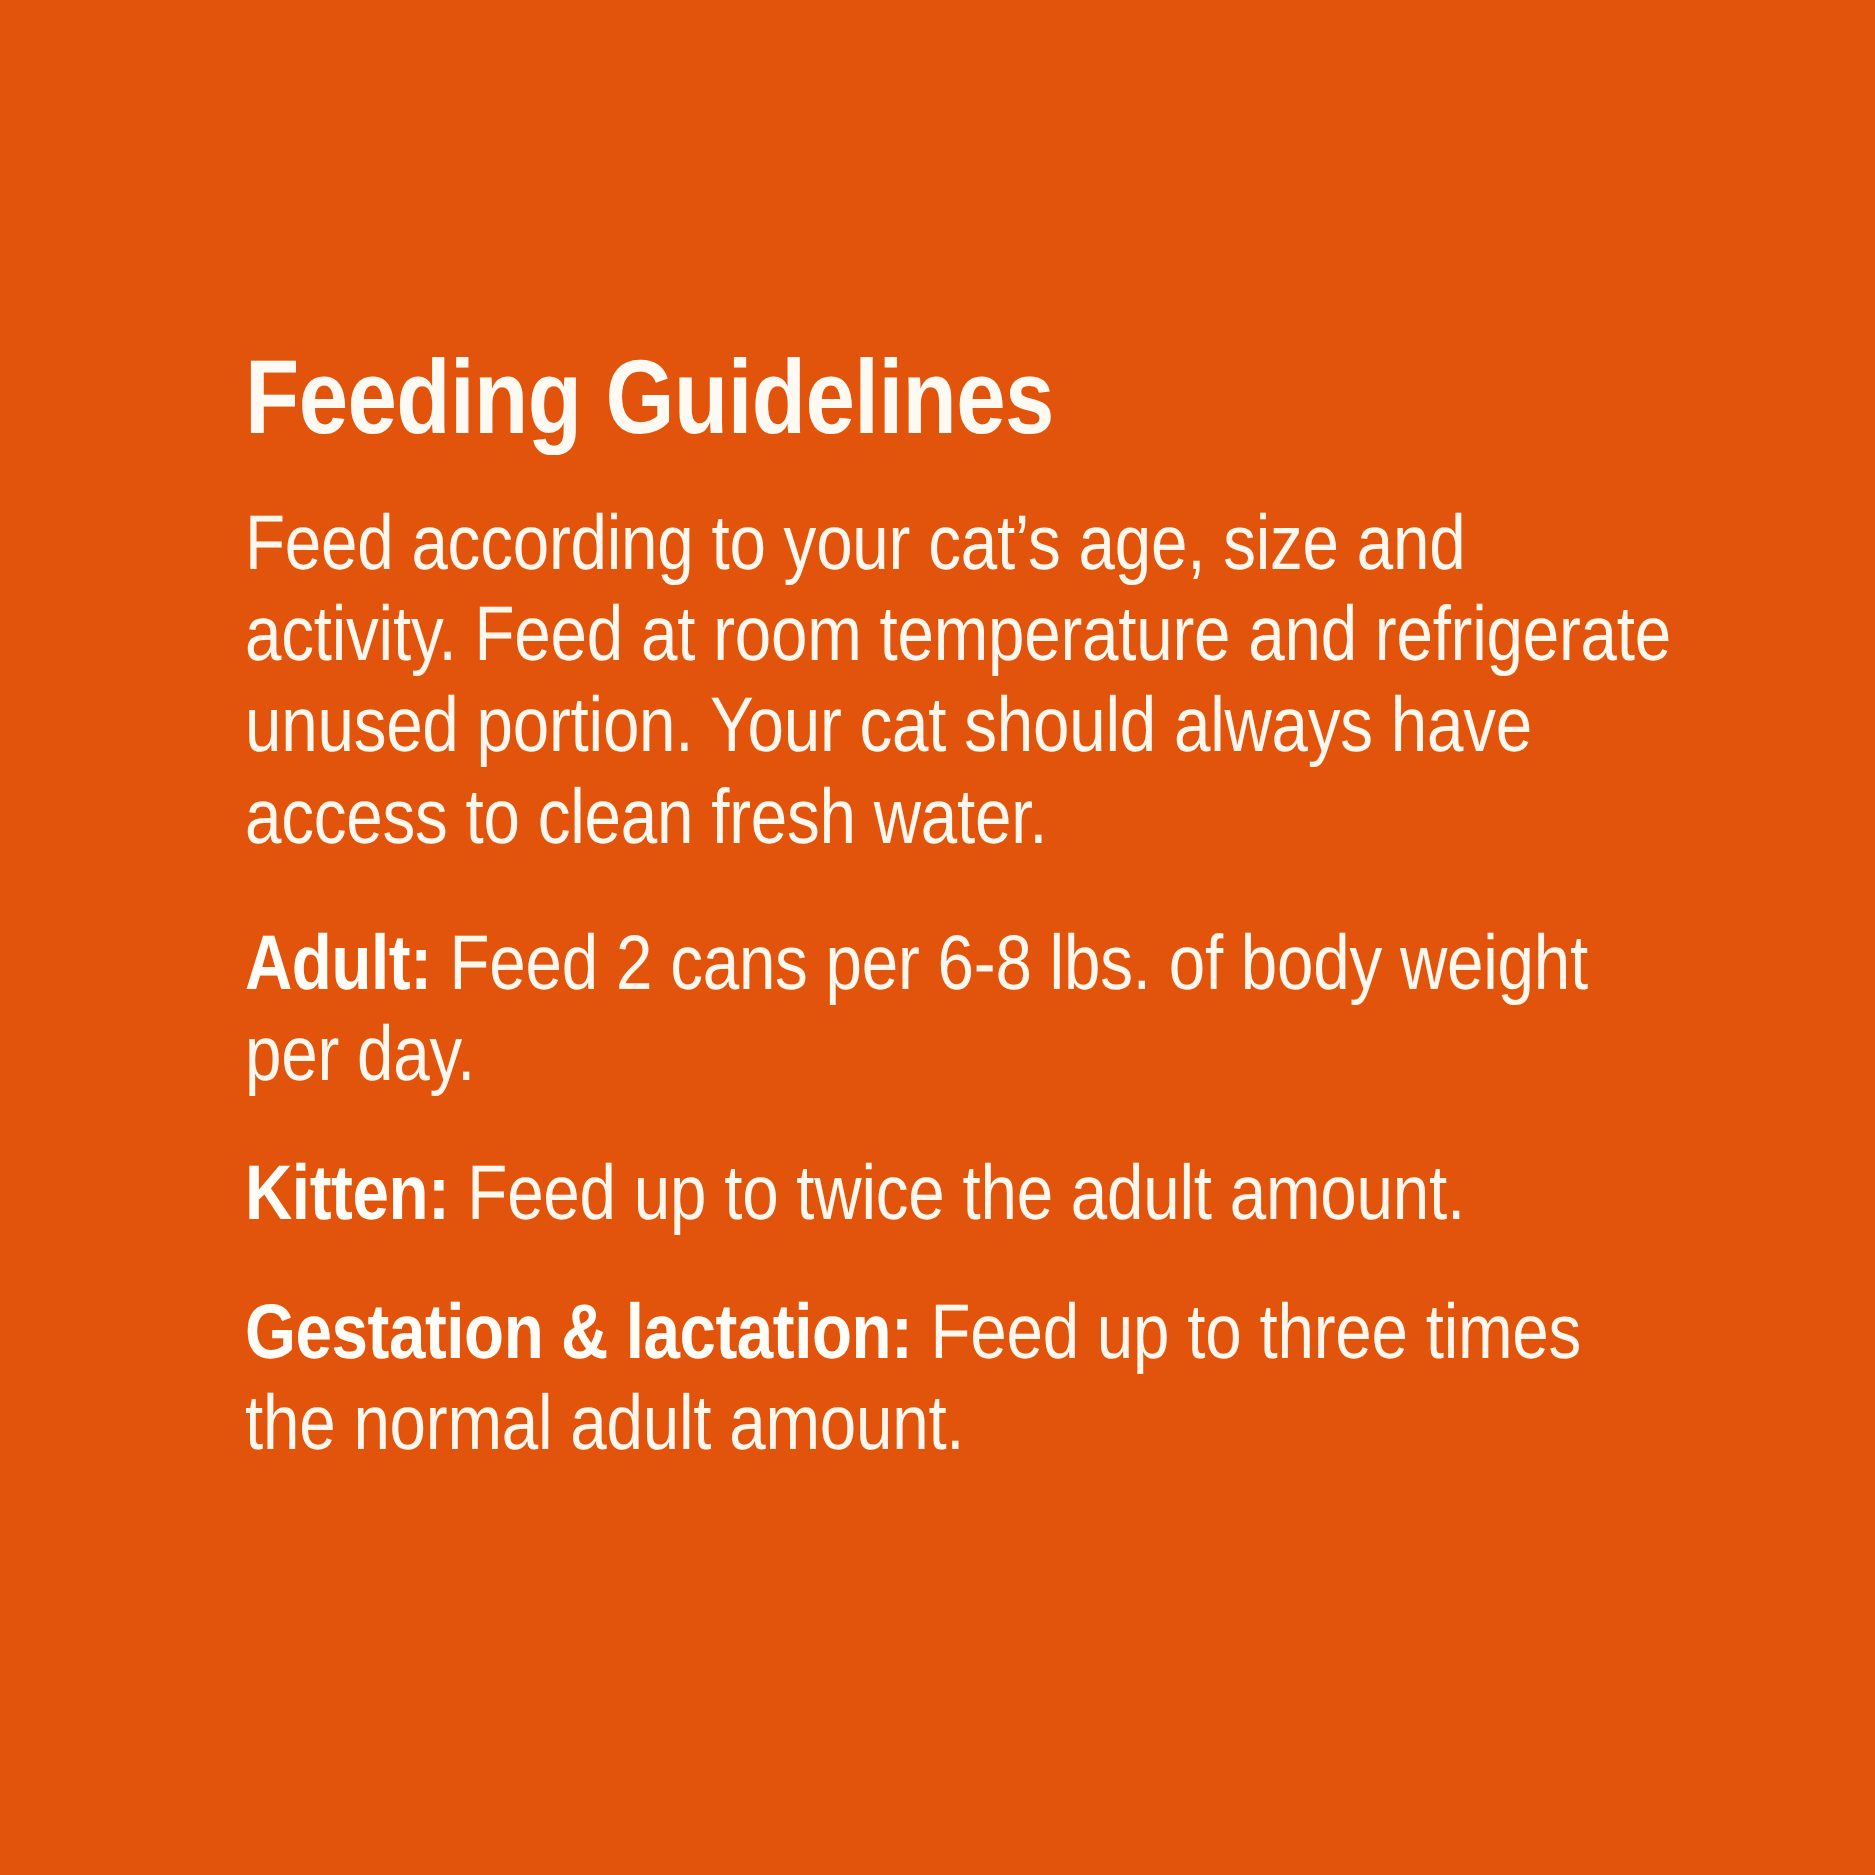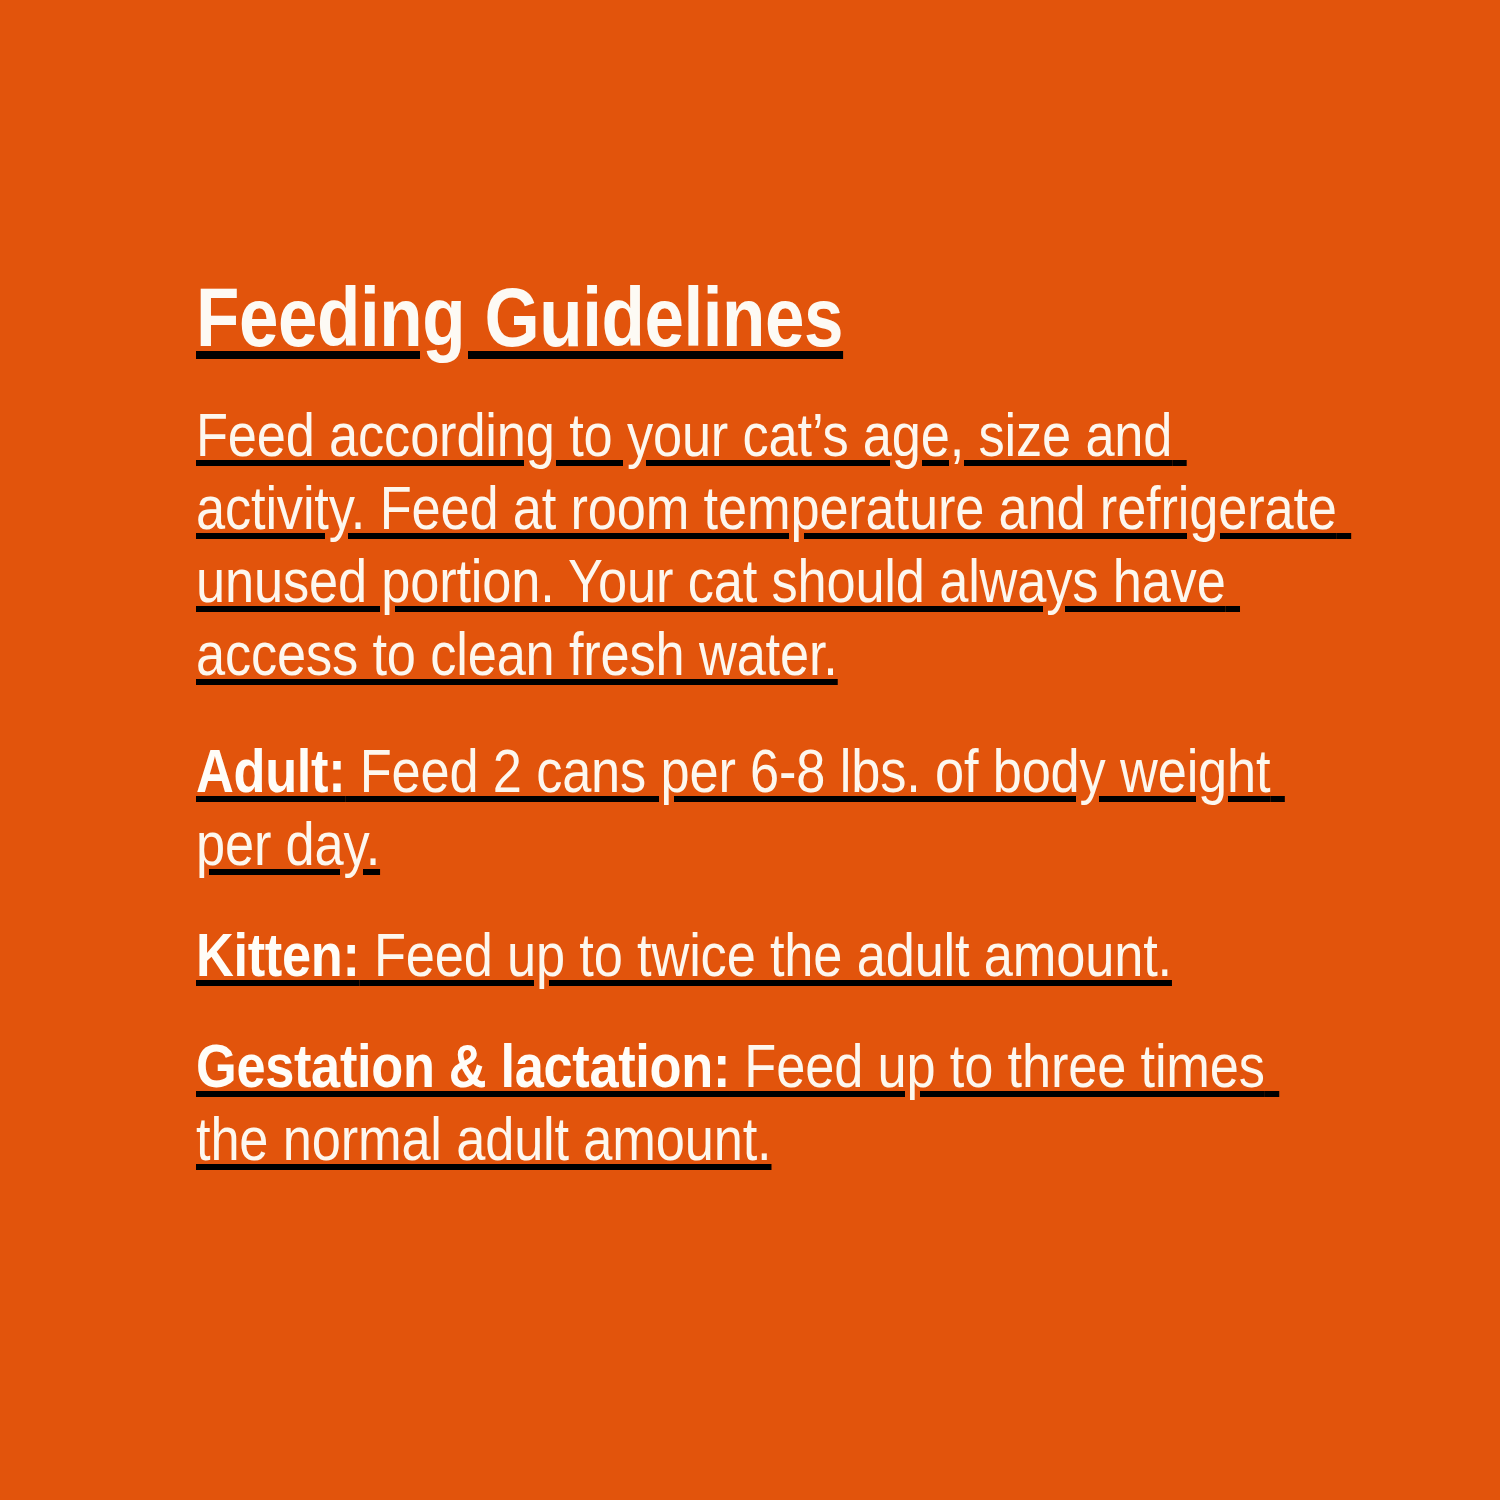--- a/index.html
+++ b/index.html
@@ -20,21 +20,20 @@
     height: 1500px;
     box-sizing: border-box;
     background: #e2540c;
   }
 
   #content {
     position: absolute;
     left: 196px;
     top: 272px;
     width: 1180px;
-    text-decoration: underline;
   }
 
   
   .cond {
     display: block;
     transform: scaleX(0.845);
     transform-origin: left top;
     white-space: pre-wrap;
   }
 

